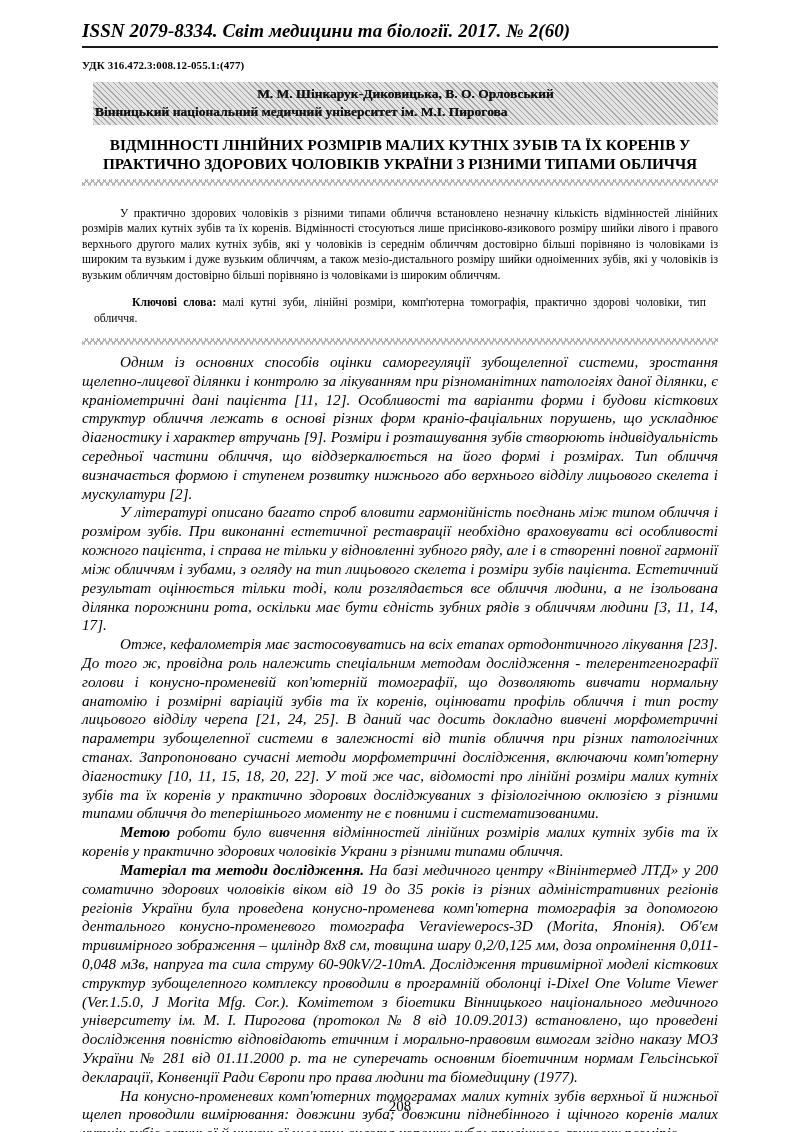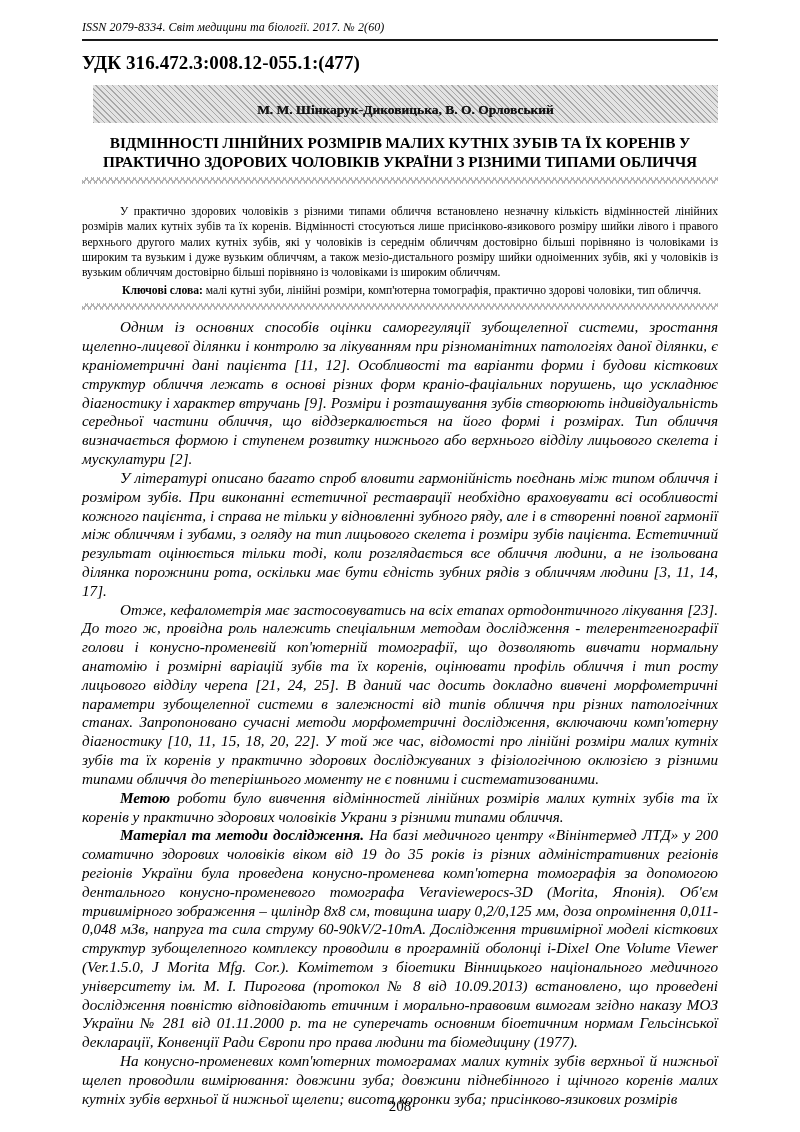--- a/index.html
+++ b/index.html
@@ -18,55 +18,55 @@
   .page {
     width: 800px;
     height: 1132px;
     box-sizing: border-box;
     padding: 14px 82px 0 82px;
     position: relative;
   }
 
   
   .running-head {
-    font-size: 12px;
+    font-size: 19px;
     font-style: italic;
-    font-weight: normal;
+    font-weight: bold;
     letter-spacing: 0.1px;
     padding-top: 6px;
     padding-bottom: 2px;
     white-space: nowrap;
   }
   .head-rule {
     border: 0;
     border-top: 2.2px solid #1a1a1a;
     margin: 2px 0 11px 0;
     width: 100%;
   }
 
   
   .udk {
-    font-size: 19px;
+    font-size: 11px;
     font-weight: bold;
     margin-bottom: 11px;
     letter-spacing: 0.1px;
   }
 
   
   .author-band {
     background-color: #e3e3e3;
     background-image:
       repeating-linear-gradient(
         45deg,
         rgba(120,120,120,0.55) 0px,
         rgba(120,120,120,0.55) 1px,
         rgba(255,255,255,0) 1px,
         rgba(255,255,255,0) 4px
       );
-    padding: 16px 2px 4px 2px;
+    padding: 3px 2px 4px 2px;
     margin-bottom: 10px;
     margin-left: 11px;
   }
   .author-line {
     font-size: 13.5px;
     font-weight: bold;
     line-height: 1.34;
     text-align: center;
     color: #111;
     text-shadow: 0 0 0.6px rgba(0,0,0,0.7);
@@ -110,21 +110,21 @@
     line-height: 1.335;
     text-align: justify;
     text-indent: 38px;
     margin: 20px 0 0 0;
   }
   .keywords {
     font-size: 11.6px;
     line-height: 1.335;
     text-align: justify;
     text-indent: 38px;
-    margin: 2px;
+    margin: 12px;
   }
   .keywords b { font-weight: bold; }
 
   
   .fund-note {
     font-size: 11.3px;
     font-style: italic;
     line-height: 1.37;
     text-align: justify;
     text-indent: 38px;
@@ -158,20 +158,21 @@
 
 <div class="page">
 
   <div class="running-head">ISSN 2079-8334. Світ медицини та біології. 2017. № 2(60)</div>
   <hr class="head-rule">
 
   <div class="udk">УДК 316.472.3:008.12-055.1:(477)</div>
 
   <div class="author-band">
     <div class="author-line">М. М. Шінкарук-Диковицька, В. О. Орловський</div>
+    <div class="affil-line">Вінницький національний медичний університет ім. М.І. Пирогова</div>
   </div>
 
   <div class="article-title">ВІДМІННОСТІ ЛІНІЙНИХ РОЗМІРІВ МАЛИХ КУТНІХ ЗУБІВ ТА ЇХ КОРЕНІВ У ПРАКТИЧНО ЗДОРОВИХ ЧОЛОВІКІВ УКРАЇНИ З РІЗНИМИ ТИПАМИ ОБЛИЧЧЯ</div>
 
   <div class="zigzag"></div>
 
   <p class="abstract">У практично здорових чоловіків з різними типами обличчя встановлено незначну кількість відмінностей лінійних розмірів малих кутніх зубів та їх коренів. Відмінності стосуються лише присінково-язикового розміру шийки лівого і правого верхнього другого малих кутніх зубів, які у чоловіків із середнім обличчям достовірно більші порівняно із чоловіками із широким та вузьким і дуже вузьким обличчям, а також мезіо-дистального розміру шийки одноіменних зубів, які у чоловіків із вузьким обличчям достовірно більші порівняно із чоловіками із широким обличчям.</p>
 
   <p class="keywords"><b>Ключові слова:</b><span> малі кутні зуби, лінійні розміри, комп'ютерна томографія, практично здорові чоловіки, тип обличчя.</span></p>
 

